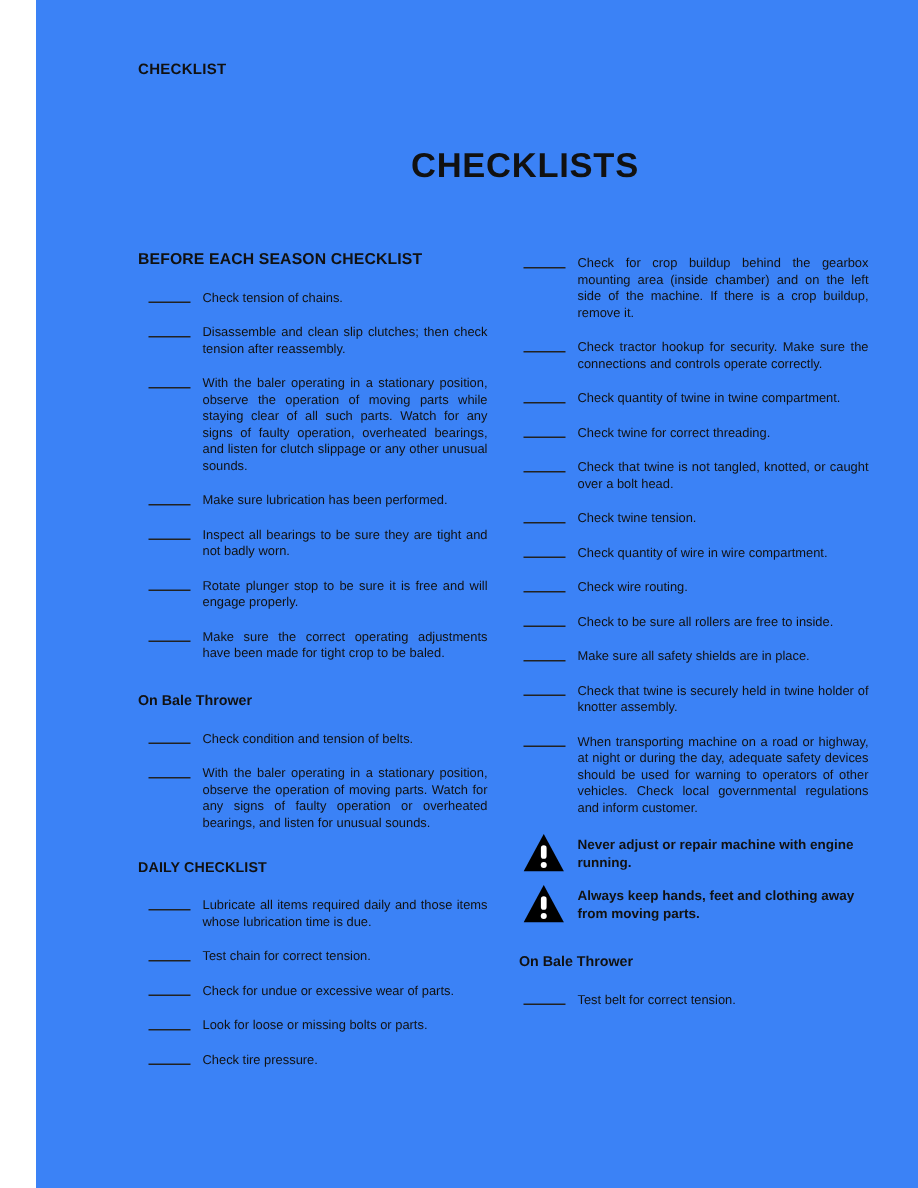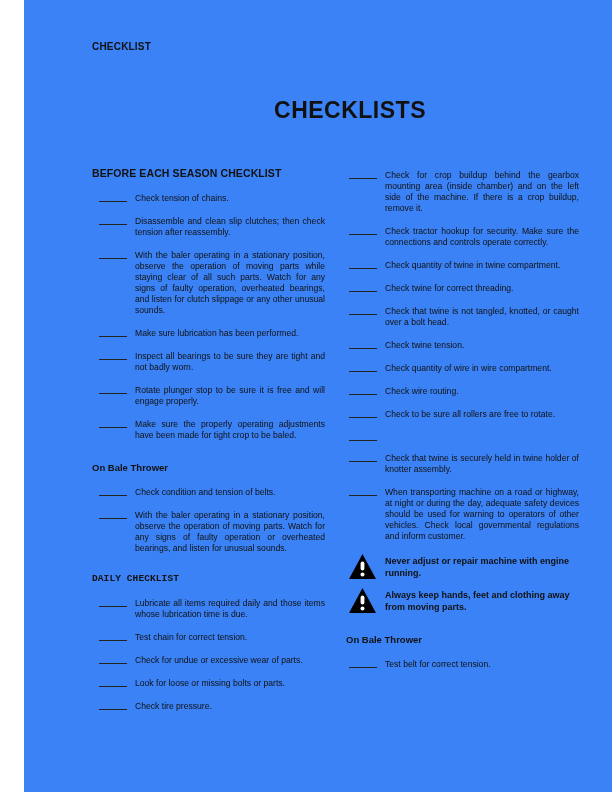--- a/index.html
+++ b/index.html
@@ -83,35 +83,35 @@
     <div class="check-item">
       <span class="blank"></span>
       <span class="item-text">Inspect all bearings to be sure they are tight and not badly worn.</span>
     </div>
     <div class="check-item">
       <span class="blank"></span>
       <span class="item-text">Rotate plunger stop to be sure it is free and will engage properly.</span>
     </div>
     <div class="check-item">
       <span class="blank"></span>
-      <span class="item-text">Make sure the properly operating adjustments have been made for tight crop to be baled.</span>
+      <span class="item-text">Make sure the correct operating adjustments have been made for tight crop to be baled.</span>
     </div>
 
     <div class="sub-heading">On Bale Thrower</div>
 
     <div class="check-item">
       <span class="blank"></span>
       <span class="item-text">Check condition and tension of belts.</span>
     </div>
     <div class="check-item">
       <span class="blank"></span>
       <span class="item-text">With the baler operating in a stationary posi­tion, observe the operation of moving parts. Watch for any signs of faulty operation or overheated bearings, and listen for unusual sounds.</span>
     </div>
 
-    <div class="sub-heading section-heading" style="margin-top:19px;font-family:Liberation Mono, monospace;">DAILY CHECKLIST</div>
+    <div class="sub-heading section-heading" style="margin-top:19px;">DAILY CHECKLIST</div>
 
     <div class="check-item">
       <span class="blank"></span>
       <span class="item-text">Lubricate all items required daily and those items whose lubrication time is due.</span>
     </div>
     <div class="check-item">
       <span class="blank"></span>
       <span class="item-text">Test chain for correct tension.</span>
     </div>
     <div class="check-item">
@@ -158,24 +158,25 @@
     <div class="check-item">
       <span class="blank"></span>
       <span class="item-text">Check quantity of wire in wire compartment.</span>
     </div>
     <div class="check-item">
       <span class="blank"></span>
       <span class="item-text">Check wire routing.</span>
     </div>
     <div class="check-item">
       <span class="blank"></span>
-      <span class="item-text">Check to be sure all rollers are free to rotate.</span>
-    </div>
-    <div class="check-item">
-      <span class="blank"></span>
+      <span class="item-text">Check to be sure all rollers are free to inside.</span>
+    </div>
+    <div class="check-item">
+      <span class="blank"></span>
+      <span class="item-text">Make sure all safety shields are in place.</span>
     </div>
     <div class="check-item">
       <span class="blank"></span>
       <span class="item-text">Check that twine is securely held in twine holder of knotter assembly.</span>
     </div>
     <div class="check-item">
       <span class="blank"></span>
       <span class="item-text">When transporting machine on a road or high­way, at night or during the day, adequate safety devices should be used for warning to operators of other vehicles.  Check local gov­ernmental regulations and inform customer.</span>
     </div>
 

